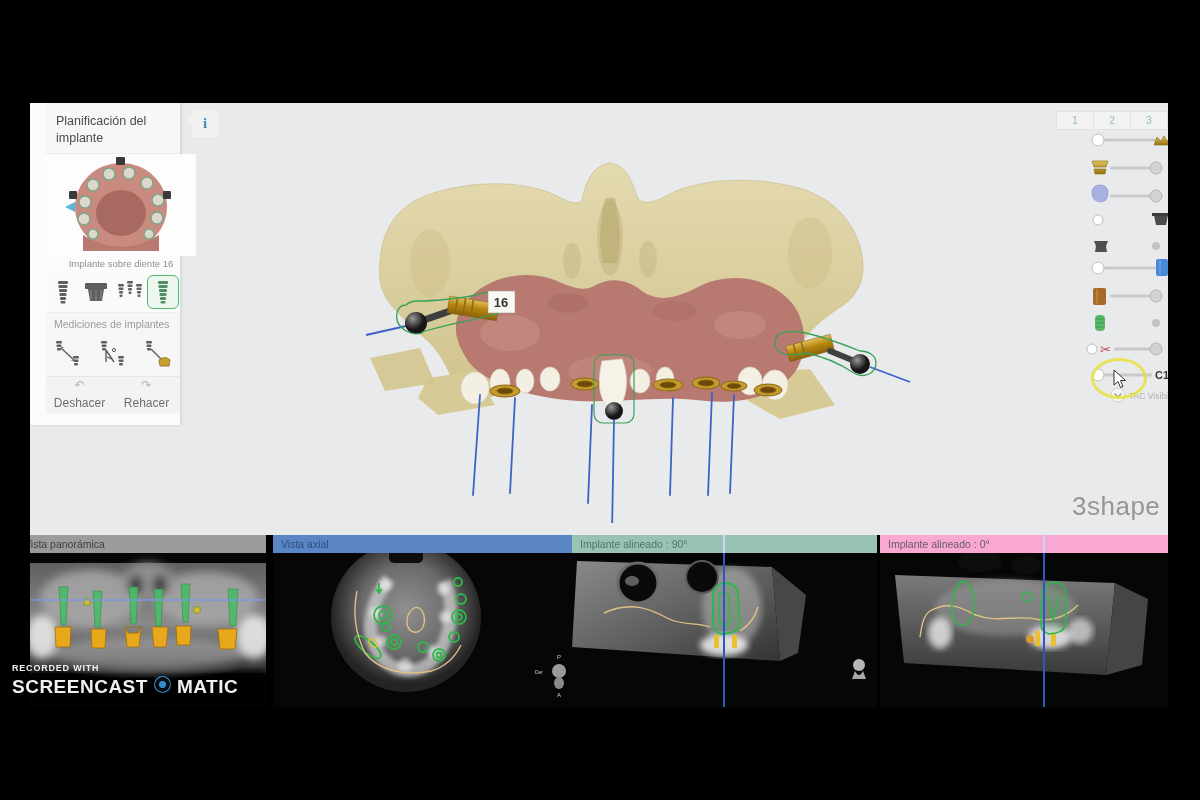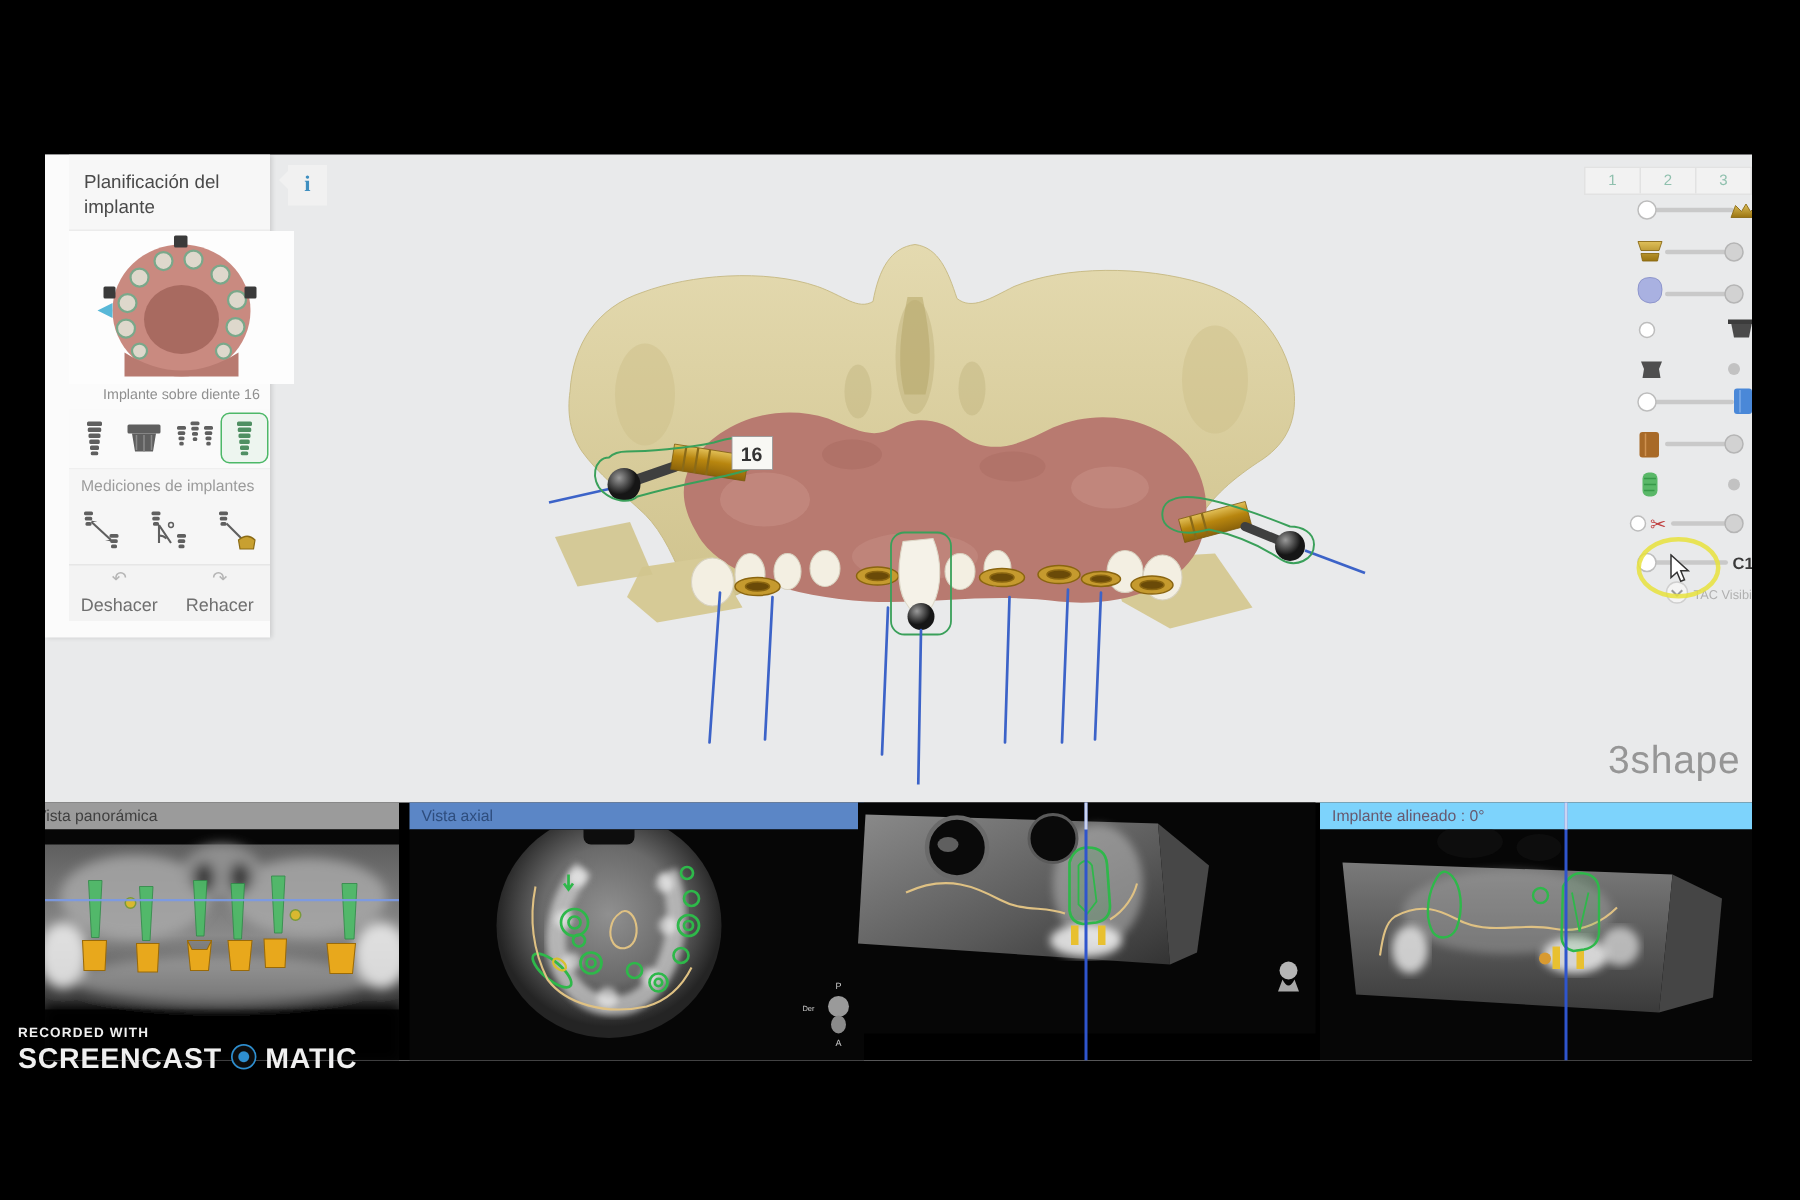--- a/index.html
+++ b/index.html
@@ -59,21 +59,21 @@
   #panel-2 { left:243px; width:303px; }
   #panel-3 { left:542px; width:305px; }
   #panel-4 { left:850px; width:288px; }
   .slice-line { position:absolute; top:0; width:2px; height:172px; background:#2f55cc; z-index:5; }
   .slice-line .hdr-seg { position:absolute; top:0; left:0; width:2px; height:18px; background:rgba(255,255,255,.75); }
   #slice-line-3 { left:693px; }
   #slice-line-4 { left:1013px; }
 
   
   #watermark { position:absolute; left:12px; top:663px; z-index:70; color:#f0f0f0; }
-  #wm-line1 { font-size:9px; font-weight:bold; letter-spacing:.8px;margin-top:20px; }
+  #wm-line1 { font-size:9px; font-weight:bold; letter-spacing:.8px; }
   #wm-brand { display:flex; align-items:flex-start; margin-top:3px; }
   .wm-text { font-size:19px; font-weight:bold; letter-spacing:.5px; }
   #wm-icon { width:17px; height:17px; border-radius:50%; margin:0 6px;
              background:radial-gradient(circle,#2e8fd0 0 27%,#0c0c0c 33% 58%,#2e8fd0 64% 74%,#0c0c0c 80%); }
 </style>
 </head>
 <body>
 
 <div id="stage">
   <div id="content">
@@ -536,20 +536,21 @@
               <text x="286" y="106" text-anchor="middle" font-size="6" fill="#cccccc">P</text>
               <text x="286" y="144" text-anchor="middle" font-size="6" fill="#cccccc">A</text>
               <text x="266" y="121" text-anchor="middle" font-size="5" fill="#cccccc">Der</text>
               <text x="303" y="121" text-anchor="middle" font-size="5" fill="#cccccc">Izq</text>
             </g>
           </svg>
         </div>
       </div>
 
       <div class="panel" id="panel-3">
+        <div class="panel-header" style="background-color: rgb(152, 195, 179);"><span style="color: rgb(85, 117, 106);">Implante alineado : 90°</span></div>
         <div class="panel-body">
           <svg width="305" height="154" viewBox="0 0 305 154">
             <defs>
               <linearGradient id="sl3" x1="0" y1="0" x2="1" y2="1">
                   <stop offset="0%" stop-color="#8a8a8a"></stop>
                   <stop offset="60%" stop-color="#5a5a5a"></stop>
                   <stop offset="100%" stop-color="#333"></stop>
                 </linearGradient>
               <filter id="blur3">
                   <feGaussianBlur stdDeviation="3"></feGaussianBlur>
@@ -575,21 +576,21 @@
 
             <g>
               <circle cx="287" cy="112" r="6" fill="#b5b5b5"></circle>
               <path d="M283,118 q4,8 8,0 l3,8 h-14 z" fill="#a8a8a8"></path>
             </g>
           </svg>
         </div>
       </div>
 
       <div class="panel" id="panel-4">
-        <div class="panel-header" style="background-color: #7dd3fc;"><span style="color: rgb(103, 89, 111);">Implante alineado : 0°</span></div>
+        <div class="panel-header" style="background-color: #f9a8d4;"><span style="color: rgb(103, 89, 111);">Implante alineado : 0°</span></div>
         <div class="panel-body">
           <svg width="288" height="154" viewBox="0 0 288 154">
             <defs>
               <linearGradient id="sl4" x1="0" y1="0" x2="0" y2="1">
                   <stop offset="0%" stop-color="#7a7a7a"></stop>
                   <stop offset="100%" stop-color="#3a3a3a"></stop>
                 </linearGradient>
               <filter id="blur4">
                   <feGaussianBlur stdDeviation="3"></feGaussianBlur>
                 </filter>

